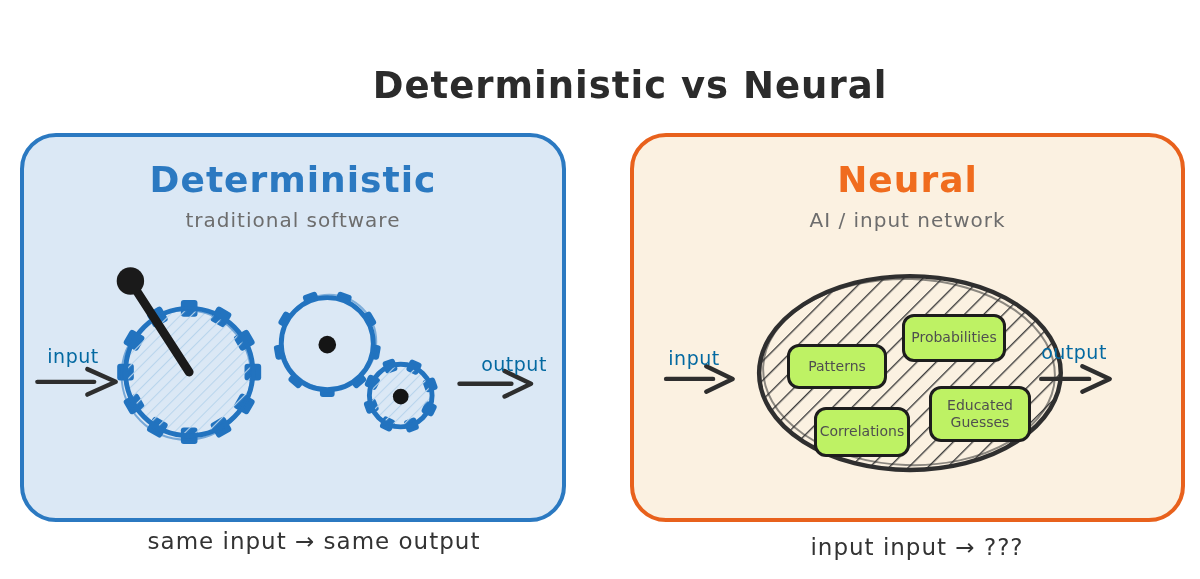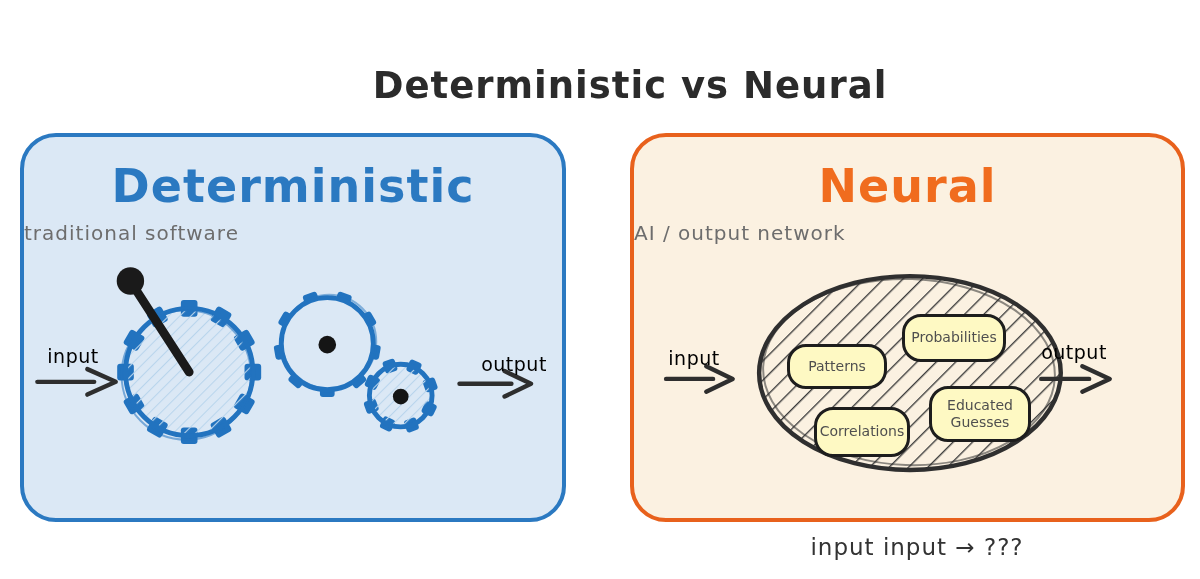--- a/index.html
+++ b/index.html
@@ -38,53 +38,54 @@
   }
   .panel-right {
     left: 630px;
     width: 555px;
     background: #fbf1e1;
     border-color: #e8611c;
   }
   .panel-heading {
     margin-top: 22px;
     text-align: center;
-    font-size: 46px;
+    font-size: 36px;
     font-weight: 700;
     letter-spacing: 1px;
   }
   .panel-left .panel-heading { color: #2b79c1; }
   .panel-right .panel-heading { color: #f06c1e; }
   .panel-sub {
     margin-top: 8px;
+    text-align: center;
     font-size: 20px;
     color: #6d6d6d;
     letter-spacing: 1px;
   }
   .figure-svg {
     position: absolute;
     left: 0; top: 0;
     width: 100%; height: 100%;
   }
   .io-label {
     position: absolute;
     font-size: 19px;
-    color: #000000;
+    color: #0369a1;
     text-align: center;
     letter-spacing: 0.5px;
   }
   .lbl-in-left   { left: 14px;  top: 208px; width: 70px; }
   .lbl-out-left  { left: 450px; top: 216px; width: 80px; }
   .lbl-in-right  { left: 25px;  top: 210px; width: 70px; }
   .lbl-out-right { left: 398px; top: 204px; width: 84px; }
   .concept-box {
     position: absolute;
-    background: #fef9c3;
+    background: #bef264;
     border: 3px solid #1d1d1d;
-    border-radius: 19px;
+    border-radius: 12px;
     display: flex;
     align-items: center;
     justify-content: center;
     text-align: center;
     font-size: 14px;
     color: #4f4f4f;
     line-height: 1.25;
     padding: 2px 16px;
   }
   .box-patterns      { left: 153px; top: 207px; width: 100px; height: 45px; }
@@ -208,26 +209,27 @@
         <path d="M71 234 L98 247 L71 260"></path>
       </g>
 
       <g stroke="#2e2e2e" stroke-width="4.5" fill="none" stroke-linecap="round" stroke-linejoin="round">
         <path d="M413 247 H462"></path>
         <path d="M455 234 L483 247 L455 260"></path>
       </g>
     </svg>
 
     <div class="panel-heading">Neural</div>
-    <div class="panel-sub">AI / output network</div>
+    <div class="panel-sub">AI / input network</div>
 
     <div class="concept-box box-patterns">Patterns</div>
     <div class="concept-box box-probabilities">Probabilities</div>
     <div class="concept-box box-educated">Educated Guesses</div>
     <div class="concept-box box-correlations">Correlations</div>
 
     <div class="io-label lbl-in-right">input</div>
     <div class="io-label lbl-out-right">output</div>
   </div>
 
+  <div class="caption caption-left">same input → same output</div>
   <div class="caption caption-right">input input → ???</div>
 
 </div>
 
 </body></html>

